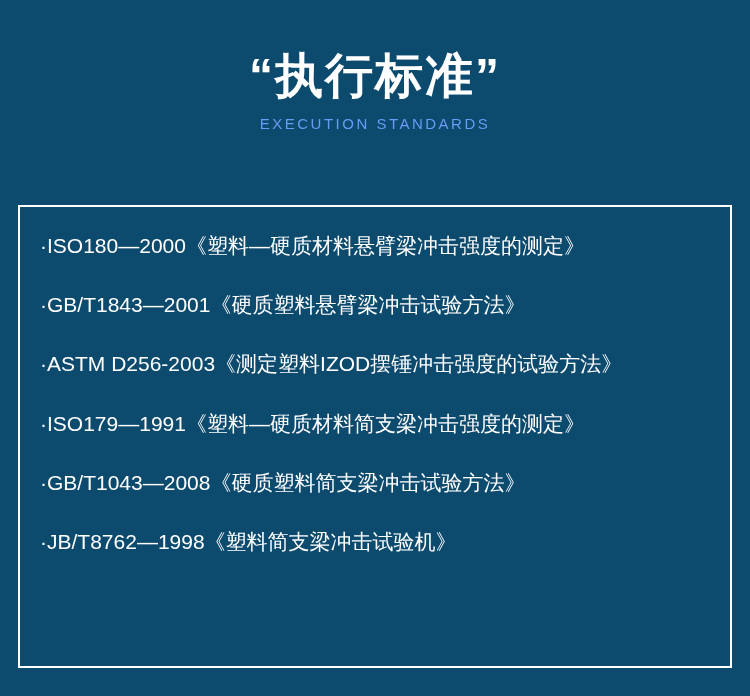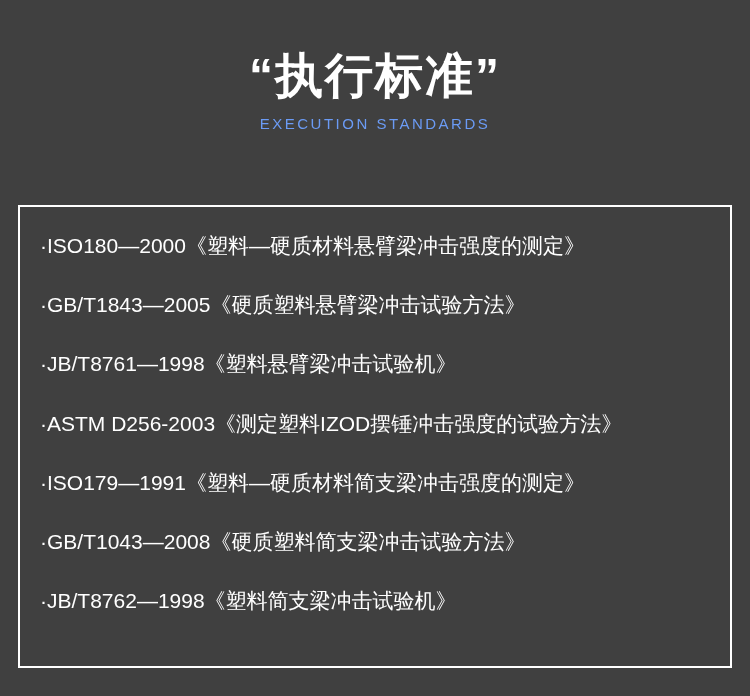--- a/index.html
+++ b/index.html
@@ -10,21 +10,21 @@
     width: 750px;
     height: 696px;
     background: #1562f0;
     font-family: "Liberation Sans", "DejaVu Sans", sans-serif;
     overflow: hidden;
   }
   .page {
     position: relative;
     width: 750px;
     height: 696px;
-    background: #404040;
+    background: #0c4a6e;
     box-sizing: border-box;
   }
   .header {
     padding-top: 48px;
     text-align: center;
   }
   .title {
     font-size: 48px;
     line-height: 1.15;
     font-weight: bold;
@@ -73,22 +73,21 @@
 <div class="page">
 
   <div class="header">
     <h1 class="title">“执行标准”</h1>
     <div class="subtitle">EXECUTION STANDARDS</div>
   </div>
 
   <div class="panel">
     <ul class="std-list">
       <li class="std-item">·ISO180—2000《塑料—硬质材料悬臂梁冲击强度的测定》</li>
-      <li class="std-item">·GB/T1843—2005《硬质塑料悬臂梁冲击试验方法》</li>
-      <li class="std-item">·JB/T8761—1998《塑料悬臂梁冲击试验机》</li>
+      <li class="std-item">·GB/T1843—2001《硬质塑料悬臂梁冲击试验方法》</li>
       <li class="std-item">·ASTM D256-2003《测定塑料IZOD摆锤冲击强度的试验方法》</li>
       <li class="std-item">·ISO179—1991《塑料—硬质材料简支梁冲击强度的测定》</li>
       <li class="std-item">·GB/T1043—2008《硬质塑料简支梁冲击试验方法》</li>
       <li class="std-item">·JB/T8762—1998《塑料简支梁冲击试验机》</li>
     </ul>
   </div>
 
 </div>
 
 </body></html>

